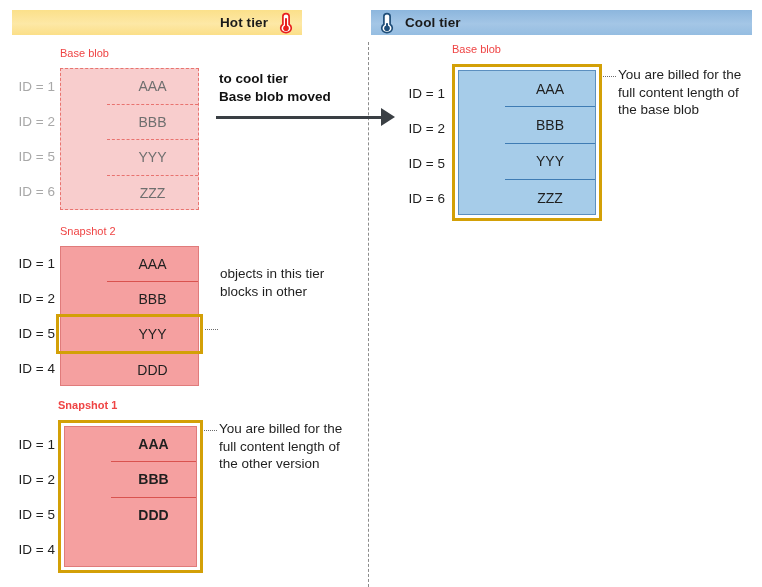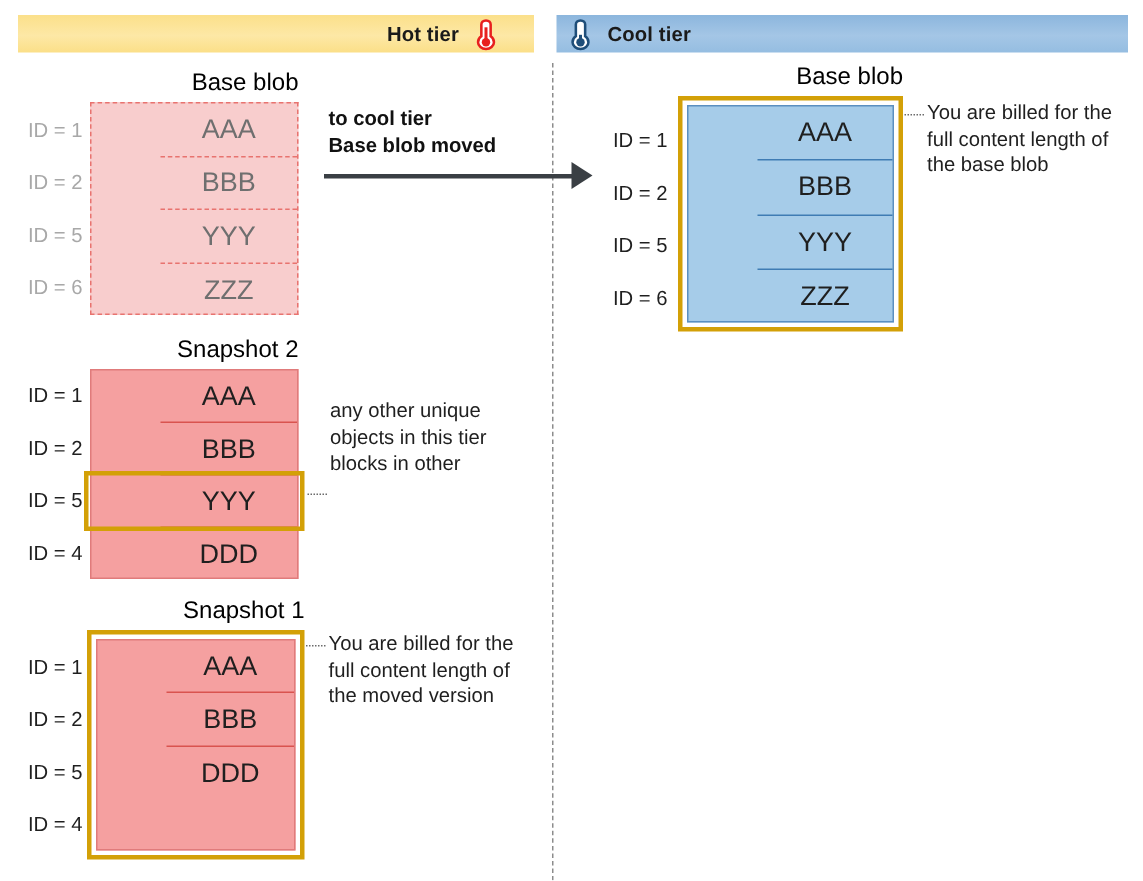--- a/index.html
+++ b/index.html
@@ -23,24 +23,24 @@
   .tier-bar {
     position: absolute;
     height: 25px;
     display: flex;
     align-items: center;
     box-sizing: border-box;
   }
   .tier-bar.hot {
     left: 12px;
     top: 10px;
-    width: 344px;
+    width: 290px;
     background: linear-gradient(to bottom, #fbe08a 0%, #fde8a6 55%, #fbdf88 100%);
     justify-content: flex-end;
-    padding-right: 24px;
+    padding-right: 8px;
   }
   .tier-bar.cool {
     left: 371px;
     top: 10px;
     width: 381px;
     background: linear-gradient(to bottom, #8cb6dd 0%, #a4c6e6 55%, #95bde1 100%);
     justify-content: flex-start;
     padding-left: 8px;
   }
   .tier-label {
@@ -61,37 +61,37 @@
     width: 0;
     height: 545px;
     border-left: 1.5px dashed #8c8c8c;
   }
 
   
   .group { position: absolute; }
   .group-title {
     position: absolute;
     width: 100%;
-    text-align: right;
-    font-size: 16px;
-    color: #000000;
+    text-align: left;
+    font-size: 11px;
+    color: #ef4444;
     top: -21px;
     left: 0;
   }
   .blocks {
     position: absolute;
     left: 0;
     top: 0;
     box-sizing: border-box;
   }
   .row {
     display: flex;
     align-items: center;
     justify-content: center;
-    font-size: 18px;
+    font-size: 14px;
     color: #1f1f1f;
     box-sizing: border-box;
     margin-left: 46px;
   }
 
   
   .faded .blocks {
     background: #f8cdcd;
     border: 1.6px dashed #e8736f;
   }
@@ -268,43 +268,42 @@
       <div class="row" style="height:35px;">AAA</div>
       <div class="row" style="height:35px;">BBB</div>
       <div class="row" style="height:35px;">YYY</div>
       <div class="row" style="height:35px;">DDD</div>
     </div>
   </div>
   <div class="gold-row" style="left:56px; top:314px; width:147px; height:40px;"></div>
 
   <div class="leader" style="left:205px; top:329px;"></div>
   <div class="callout" style="left:220px; top:265px; width:140px;">
-    <div>any other unique</div>
     <div>objects in this tier</div>
     <div>blocks in other</div>
   </div>
 
   <div class="idcol" style="left:0px; top:427px; width:55px; height:140px;">
     <span class="idlabel" style="top:10px;">ID = 1</span>
     <span class="idlabel" style="top:45px;">ID = 2</span>
     <span class="idlabel" style="top:80px;">ID = 5</span>
     <span class="idlabel" style="top:115px;">ID = 4</span>
   </div>
 
-  <div class="group pink" style="left:58px; top:420px; width:145px; height:109px;">
+  <div class="group pink" style="left:58px; top:420px; width:145px; height:109px;font-weight:bold;">
     <div class="group-title">Snapshot 1</div>
     <div class="gold-wrap" style="left:0; top:0; width:145px; height:153px;">
       <div class="blocks" style="position:relative; width:133px; height:141px;">
         <div class="row" style="height:35.25px;">AAA</div>
         <div class="row" style="height:35.25px;">BBB</div>
         <div class="row" style="height:35.25px;">DDD</div>
       </div>
     </div>
   </div>
 
   <div class="leader" style="left:204px; top:430px;"></div>
   <div class="callout" style="left:219px; top:420px; width:146px;">
     <div>You are billed for the</div>
     <div>full content length of</div>
-    <div>the moved version</div>
+    <div>the other version</div>
   </div>
 
 </div>
 
 </body></html>

